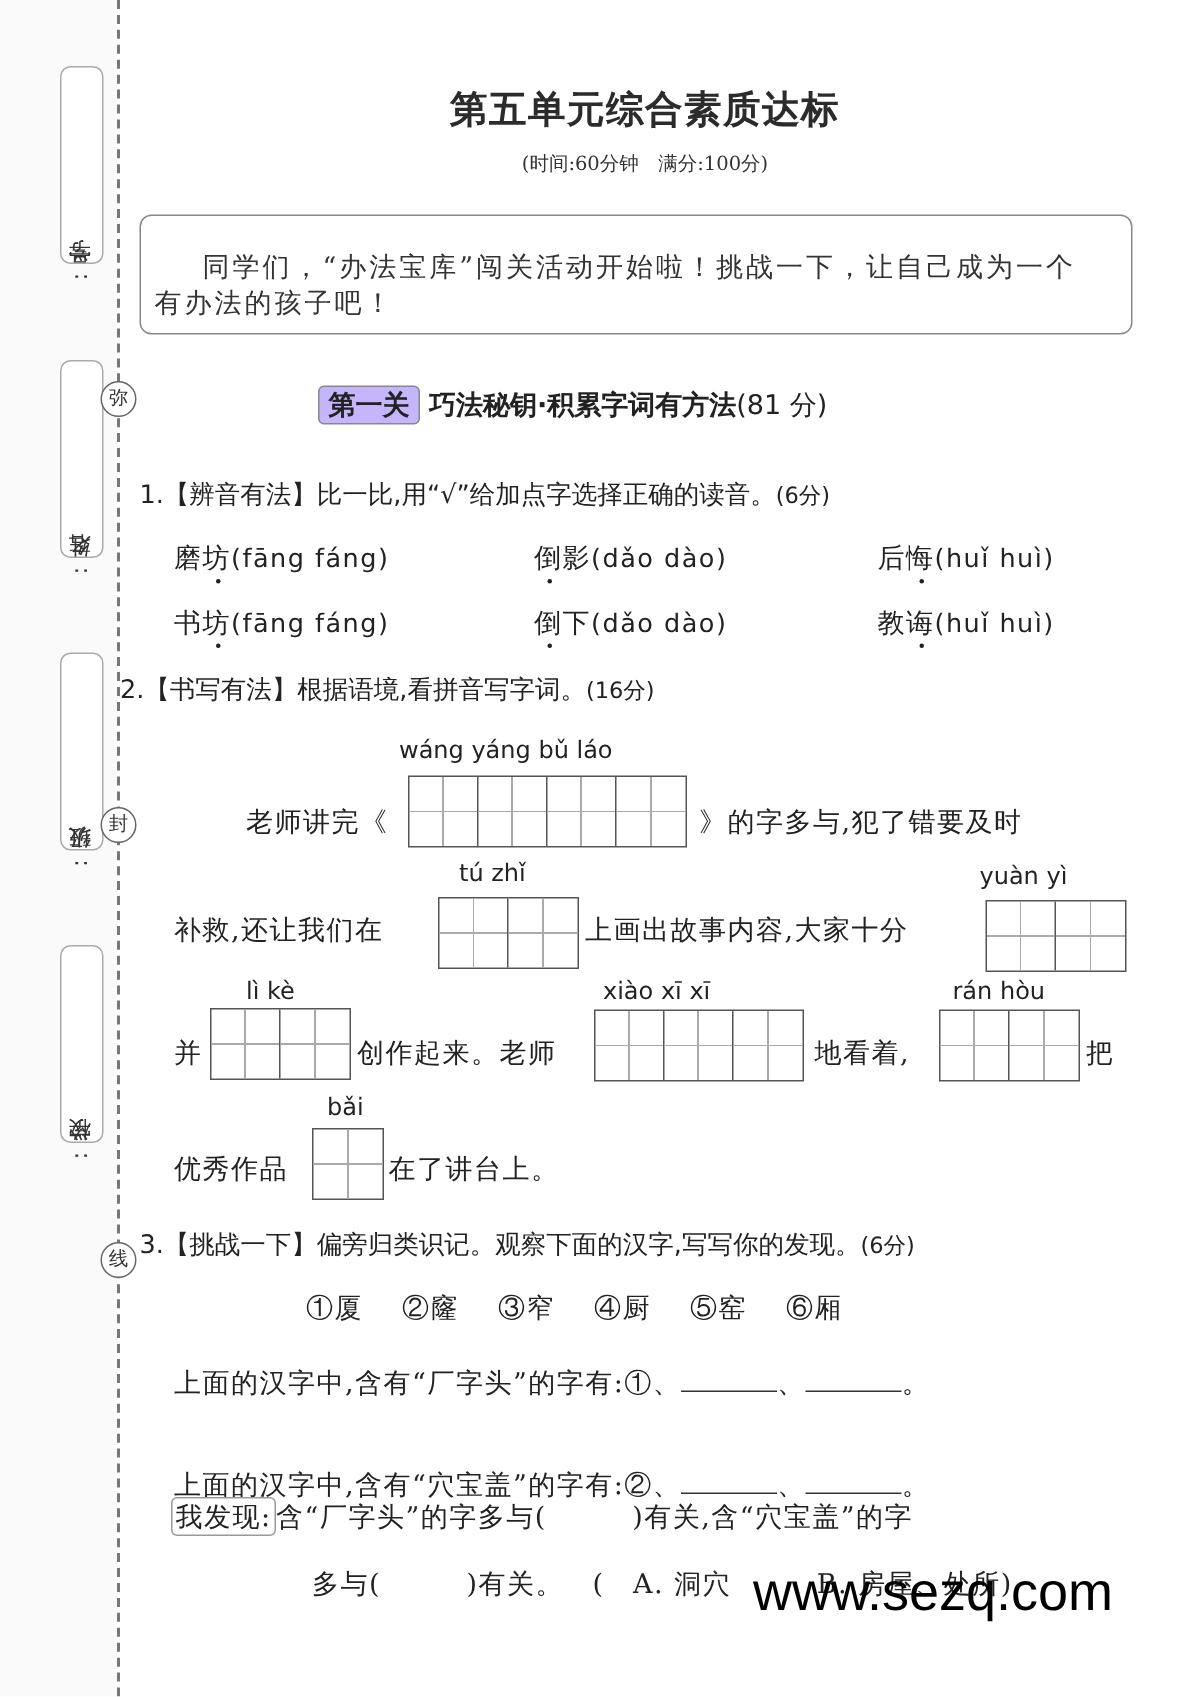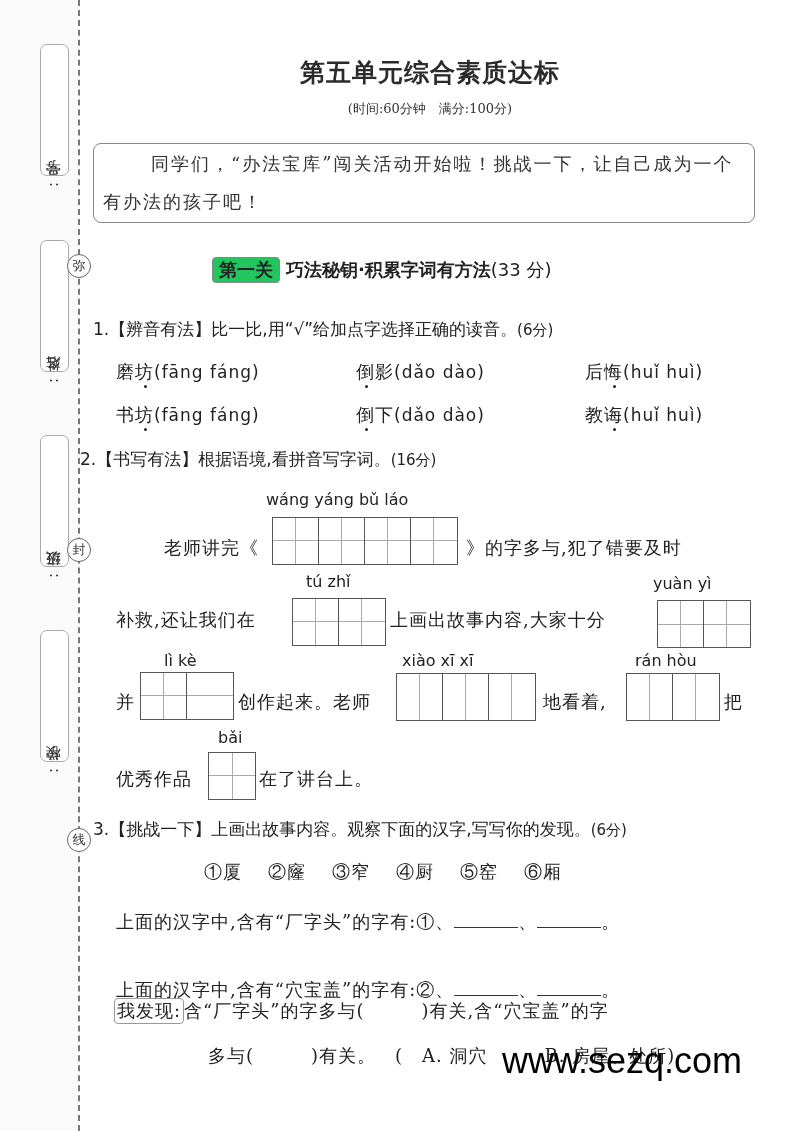--- a/index.html
+++ b/index.html
@@ -16,25 +16,25 @@
   .info-label { left: 44px; width: 20px; font-size: 15px; line-height: 18px; text-align: center; color: #333;
                 font-family: "DejaVu Sans", sans-serif; }
   .seal { left: 67px; width: 22px; height: 22px; border: 1px solid #666; border-radius: 50%; background: #fff;
           font-size: 13px; line-height: 22px; text-align: center; color: #333; font-family: "DejaVu Sans", sans-serif; }
 
   .title { left: 0; width: 860px; top: 56px; text-align: center; font-size: 25px; font-weight: bold; letter-spacing: 1px;
            font-family: "DejaVu Sans", sans-serif; color: #2b2b2b; }
   .subtitle { left: 0; width: 860px; top: 100px; text-align: center; font-size: 13px; color: #333; }
 
   .intro-box { left: 93px; top: 143px; width: 660px; height: 78px; border: 1.5px solid #888; border-radius: 8px; }
-  .intro-line1 { left: 135px; top: 152px; font-size: 18px; letter-spacing: 2px; color: #333; margin-left: 16px; }
+  .intro-line1 { left: 135px; top: 166px; font-size: 18px; letter-spacing: 2px; color: #333; }
   .intro-line2 { left: 103px; top: 190px; font-size: 18px; letter-spacing: 2px; color: #333; }
 
   .section-head { left: 212px; top: 257px; font-size: 18px; font-weight: bold; font-family: "DejaVu Sans", sans-serif; color: #222; }
-  .section-tag { display: inline-block; border: 1.5px solid #888; border-radius: 4px; padding: 0 6px; margin-right: 6px; background: #22c55e; }
+  .section-tag { display: inline-block; border: 1.5px solid #888; border-radius: 4px; padding: 0 6px; margin-right: 6px; background: #c4b5fd; }
   .section-score { font-weight: normal; }
 
   .q { font-family: "DejaVu Sans", sans-serif; font-size: 17px; color: #222; }
   .q .score { font-size: 15px; }
 
   .row-text { font-size: 18px; letter-spacing: 1px; color: #222; }
   .py { font-family: "DejaVu Sans", sans-serif; font-size: 17px; color: #222; }
   .dotted { position: relative; }
   .dotted::after { content: ""; position: absolute; left: 50%; bottom: -6px; width: 3px; height: 3px; margin-left: -1px;
                    background: #222; border-radius: 50%; }
@@ -80,21 +80,21 @@
 <div class="abs seal" style="top:828px;">线</div>
 
 <div class="abs title">第五单元综合素质达标</div>
 <div class="abs subtitle">(时间:60分钟　满分:100分)</div>
 
 <div class="abs intro-box"></div>
 <div class="abs intro-line1">同学们，“办法宝库”闯关活动开始啦！挑战一下，让自己成为一个</div>
 <div class="abs intro-line2">有办法的孩子吧！</div>
 
 <div class="abs section-head">
-  <span class="section-tag">第一关</span><span>巧法秘钥·积累字词有方法</span><span class="section-score">(33 分)</span>
+  <span class="section-tag">第一关</span><span>巧法秘钥·积累字词有方法</span><span class="section-score">(81 分)</span>
 </div>
 
 <div class="abs q" style="left:93px;top:318px;">
   <span>1.</span><span>【辨音有法】</span><span>比一比,用“√”给加点字选择正确的读音。</span><span class="score">(6分)</span>
 </div>
 
 <div class="abs row-text" style="left:116px;top:360px;">
   <span>磨</span><span class="dotted">坊</span><span class="py">(fāng  fáng)</span>
 </div>
 <div class="abs row-text" style="left:356px;top:360px;">
@@ -162,21 +162,21 @@
 <div class="abs row-text" style="left:724px;top:690px;">把</div>
 
 <div class="pinyin-label" style="left:218px;top:728px;">bǎi</div>
 <div class="abs row-text" style="left:116px;top:767px;">优秀作品</div>
 <div class="grid" style="left:208px;top:752px;">
   <div class="cell"></div>
 </div>
 <div class="abs row-text" style="left:259px;top:767px;">在了讲台上。</div>
 
 <div class="abs q" style="left:93px;top:818px;">
-  <span>3.</span><span>【挑战一下】</span><span>上画出故事内容。观察下面的汉字,写写你的发现。</span><span class="score">(6分)</span>
+  <span>3.</span><span>【挑战一下】</span><span>偏旁归类识记。观察下面的汉字,写写你的发现。</span><span class="score">(6分)</span>
 </div>
 
 <div class="abs row-text" style="left:204px;top:860px;word-spacing:0;">
   <span>①厦</span><span style="display:inline-block;width:26px;"></span><span>②窿</span><span style="display:inline-block;width:26px;"></span><span>③窄</span><span style="display:inline-block;width:26px;"></span><span>④厨</span><span style="display:inline-block;width:26px;"></span><span>⑤窑</span><span style="display:inline-block;width:26px;"></span><span>⑥厢</span>
 </div>
 
 <div class="abs row-text" style="left:116px;top:910px;">
   <span>上面的汉字中,含有“厂字头”的字有:①、</span><span class="blank"></span><span>、</span><span class="blank"></span><span>。</span>
 </div>
 <div class="abs row-text" style="left:116px;top:954px;margin-top:24px;">

